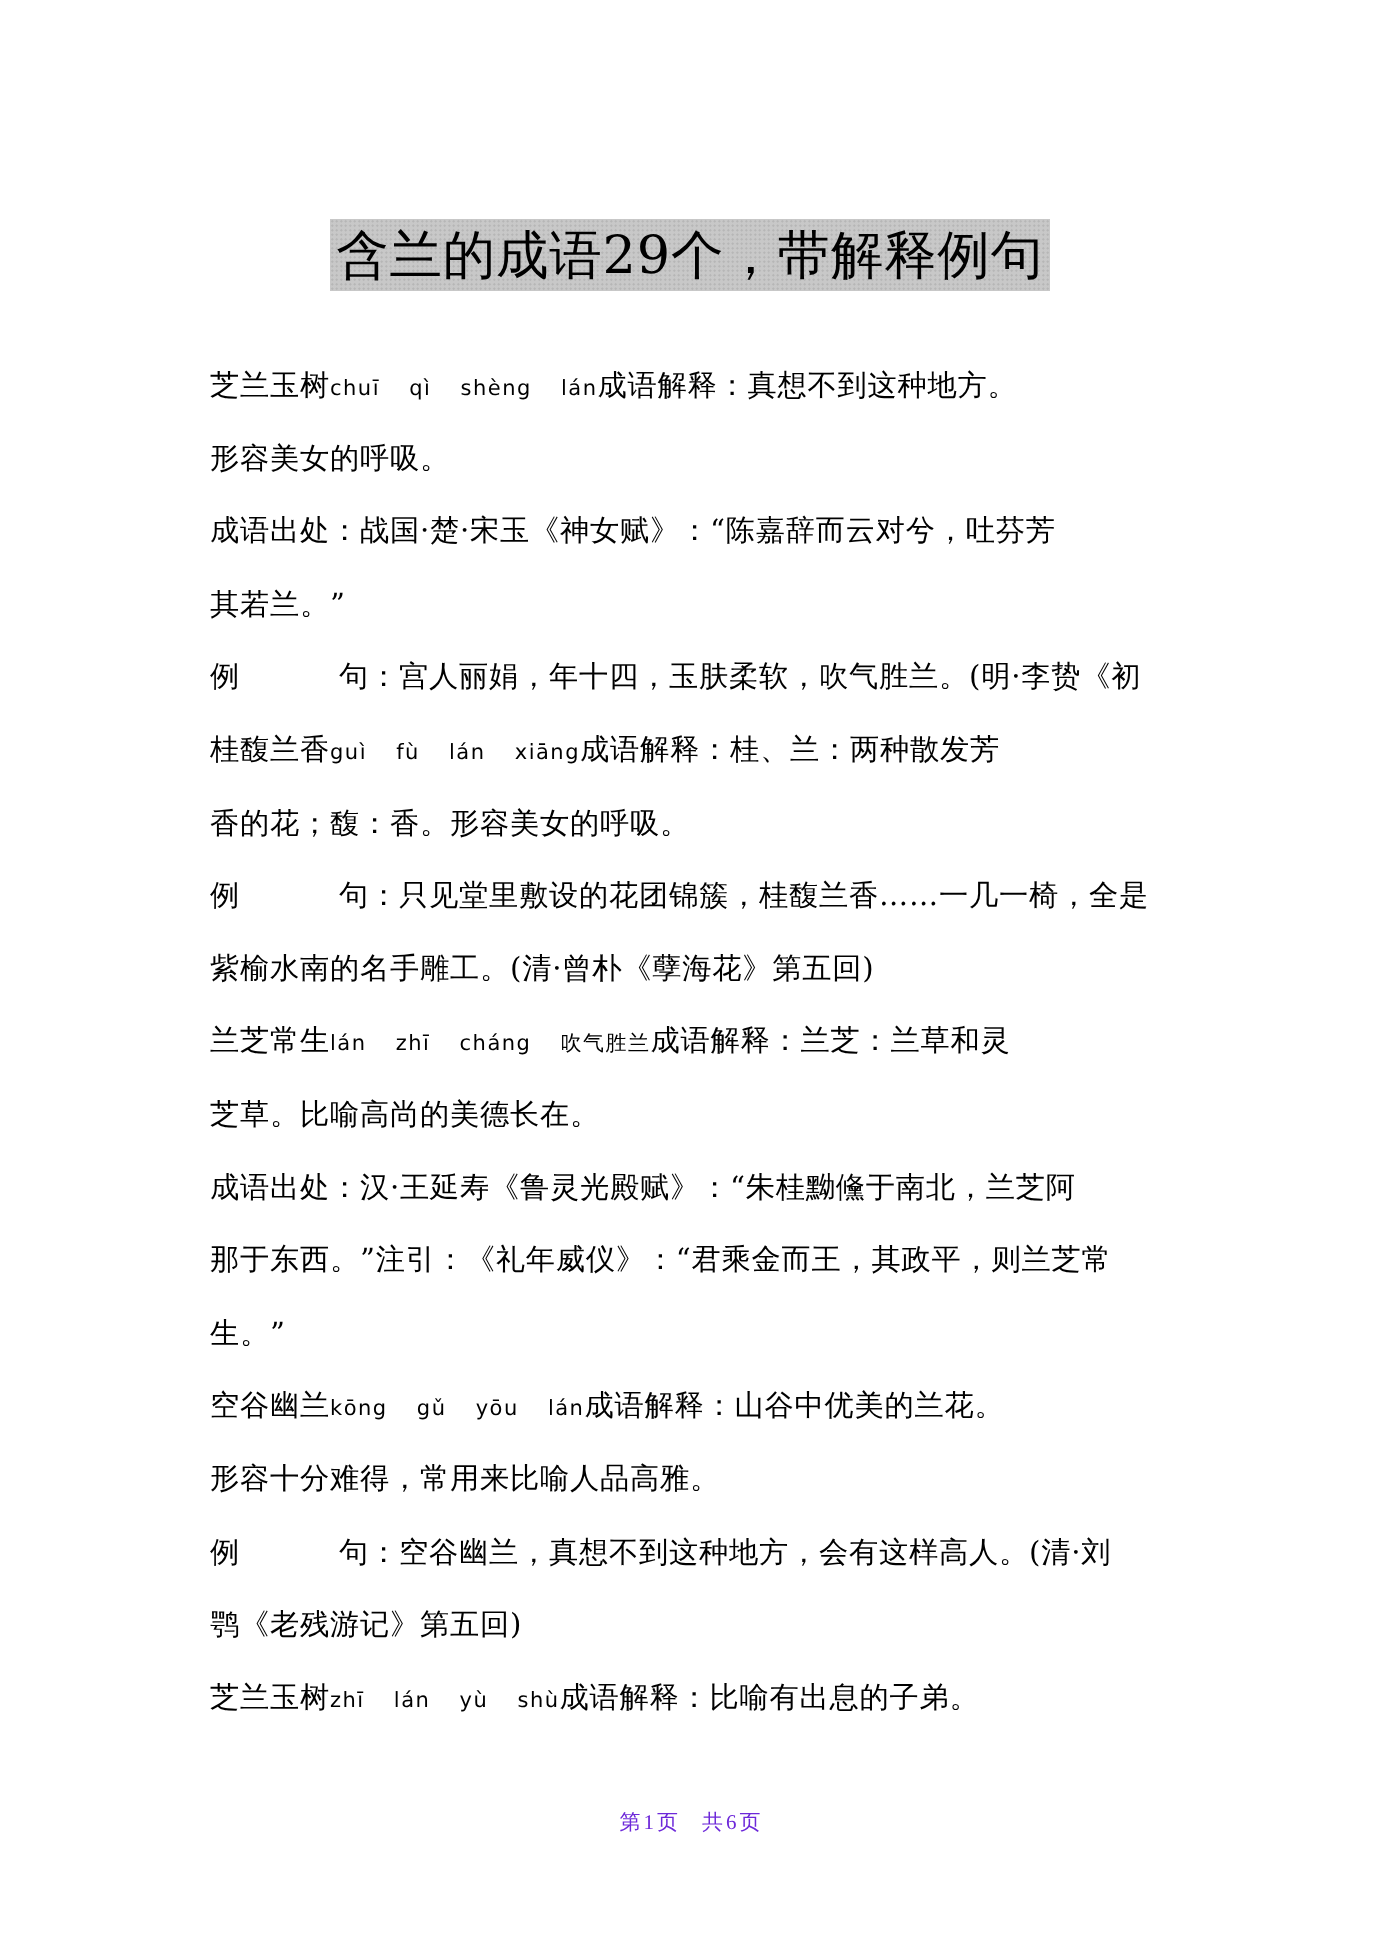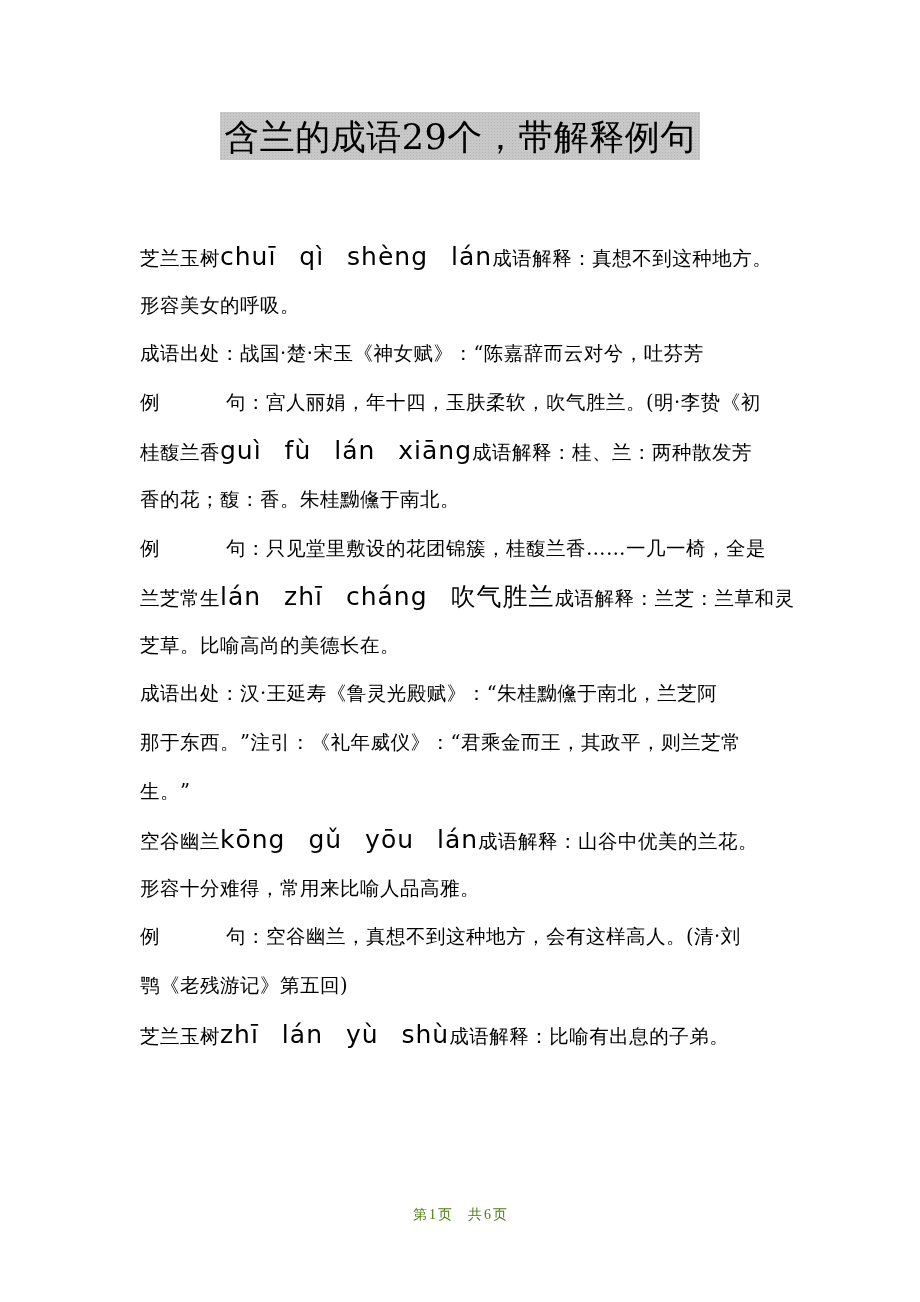--- a/index.html
+++ b/index.html
@@ -33,83 +33,86 @@
       display: inline-block;
       background: #c8c8c8;
       background-image: radial-gradient(#b4b4b4 0.6px, transparent 0.7px);
       background-size: 3px 3px;
       font-size: 35px;
       line-height: 46px;
       padding: 2px 4px 0 4px;
       font-family: "DejaVu Serif", "Liberation Serif", serif;
       letter-spacing: 0.5px;
       color: #000;
+      margin-top: 34px;
     }
     .body-text {
       position: absolute;
       left: 140px;
       top: 236px;
       width: 650px;
     }
     .line {
       height: 48.6px;
       line-height: 42px;
       font-size: 19.5px;
       white-space: nowrap;
       letter-spacing: 0.5px;
     }
     .pinyin {
       font-family: "DejaVu Sans", "Liberation Sans", sans-serif;
-      font-size: 25px;
+      font-size: 14px;
       word-spacing: 14px;
       letter-spacing: 1px;
     }
     .label-gap {
       display: inline-block;
       width: 66px;
     }
     .footer {
       position: absolute;
       top: 1206px;
       left: 0;
       width: 920px;
       text-align: center;
       font-size: 14px;
       font-family: "Liberation Serif", "DejaVu Serif", serif;
-      color: #4d7c0f;
+      color: #6d28d9;
     }
     .footer span { margin: 0 1px; }
   </style>
 </head>
 <body>
 
 <div class="page">
 
   <div class="title-wrap">
     <span class="title">含兰的成语29个，带解释例句</span>
   </div>
 
   <div class="body-text">
 
     <div class="line">
       <span>芝兰玉树</span><span class="pinyin">chuī qì shèng lán</span><span>成语解释：真想不到这种地方。</span>
     </div>
     <div class="line">形容美女的呼吸。</div>
     <div class="line">成语出处：战国·楚·宋玉《神女赋》：“陈嘉辞而云对兮，吐芬芳</div>
+    <div class="line">其若兰。”</div>
     <div class="line">
       <span>例</span><span class="label-gap"></span><span>句：宫人丽娟，年十四，玉肤柔软，吹气胜兰。(明·李贽《初</span>
     </div>
 
     <div class="line">
       <span>桂馥兰香</span><span class="pinyin">guì fù lán xiāng</span><span>成语解释：桂、兰：两种散发芳</span>
     </div>
-    <div class="line">香的花；馥：香。朱桂黝儵于南北。</div>
+    <div class="line">香的花；馥：香。形容美女的呼吸。</div>
     <div class="line">
       <span>例</span><span class="label-gap"></span><span>句：只见堂里敷设的花团锦簇，桂馥兰香……一几一椅，全是</span>
     </div>
+    <div class="line">紫榆水南的名手雕工。(清·曾朴《孽海花》第五回)</div>
 
     <div class="line">
       <span>兰芝常生</span><span class="pinyin">lán zhī cháng 吹气胜兰</span><span>成语解释：兰芝：兰草和灵</span>
     </div>
     <div class="line">芝草。比喻高尚的美德长在。</div>
     <div class="line">成语出处：汉·王延寿《鲁灵光殿赋》：“朱桂黝儵于南北，兰芝阿</div>
     <div class="line">那于东西。”注引：《礼年威仪》：“君乘金而王，其政平，则兰芝常</div>
     <div class="line">生。”</div>
 
     <div class="line">

